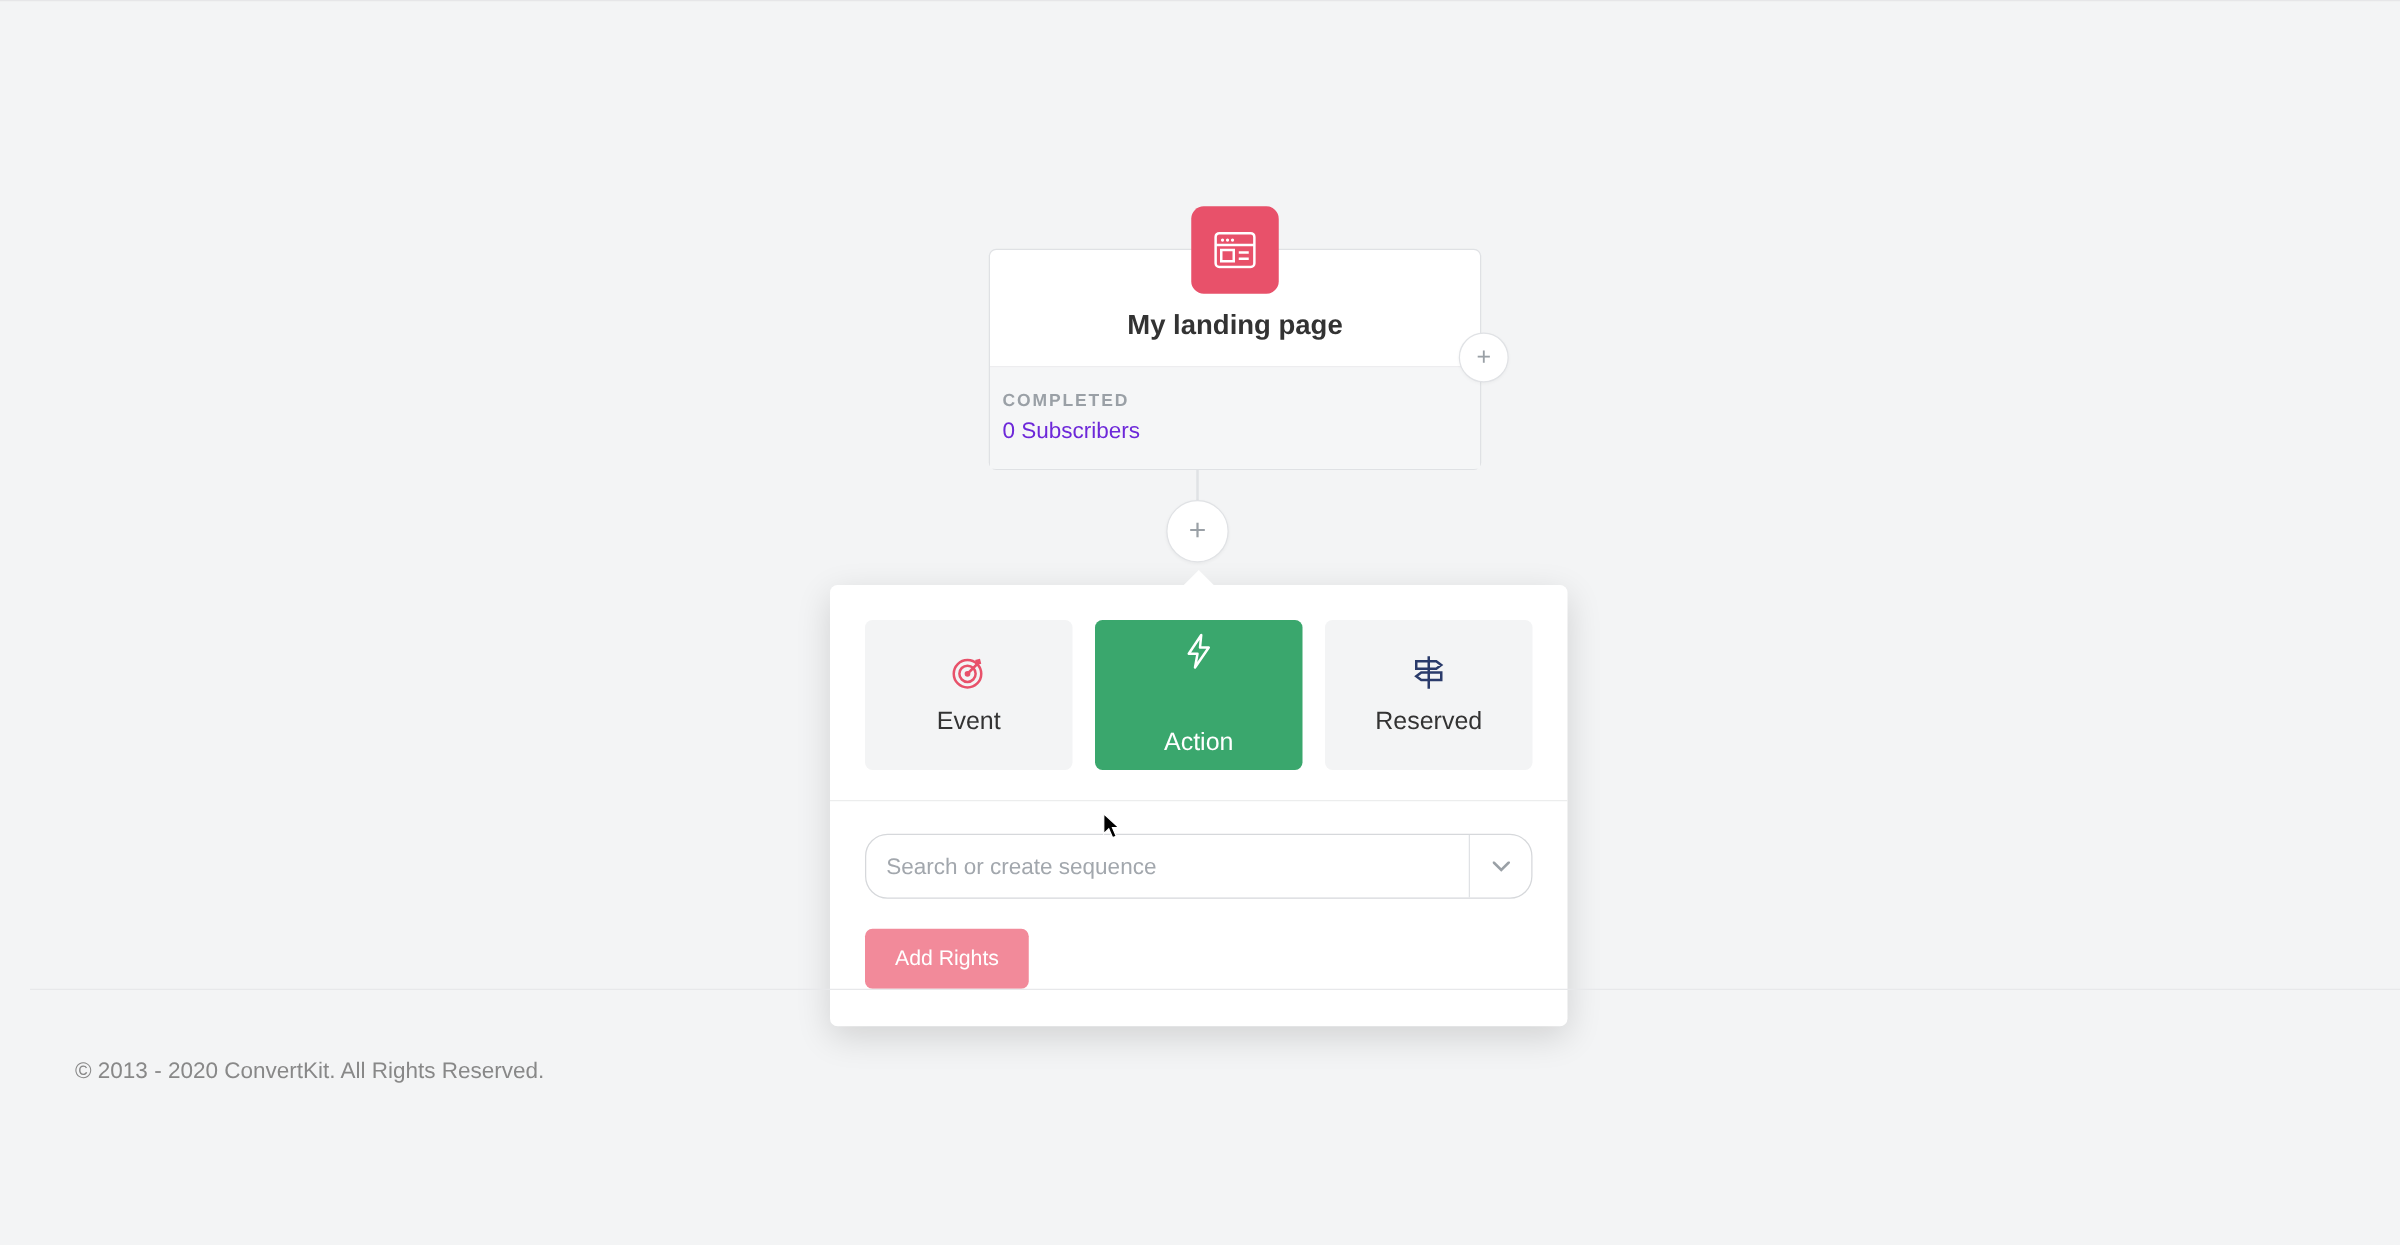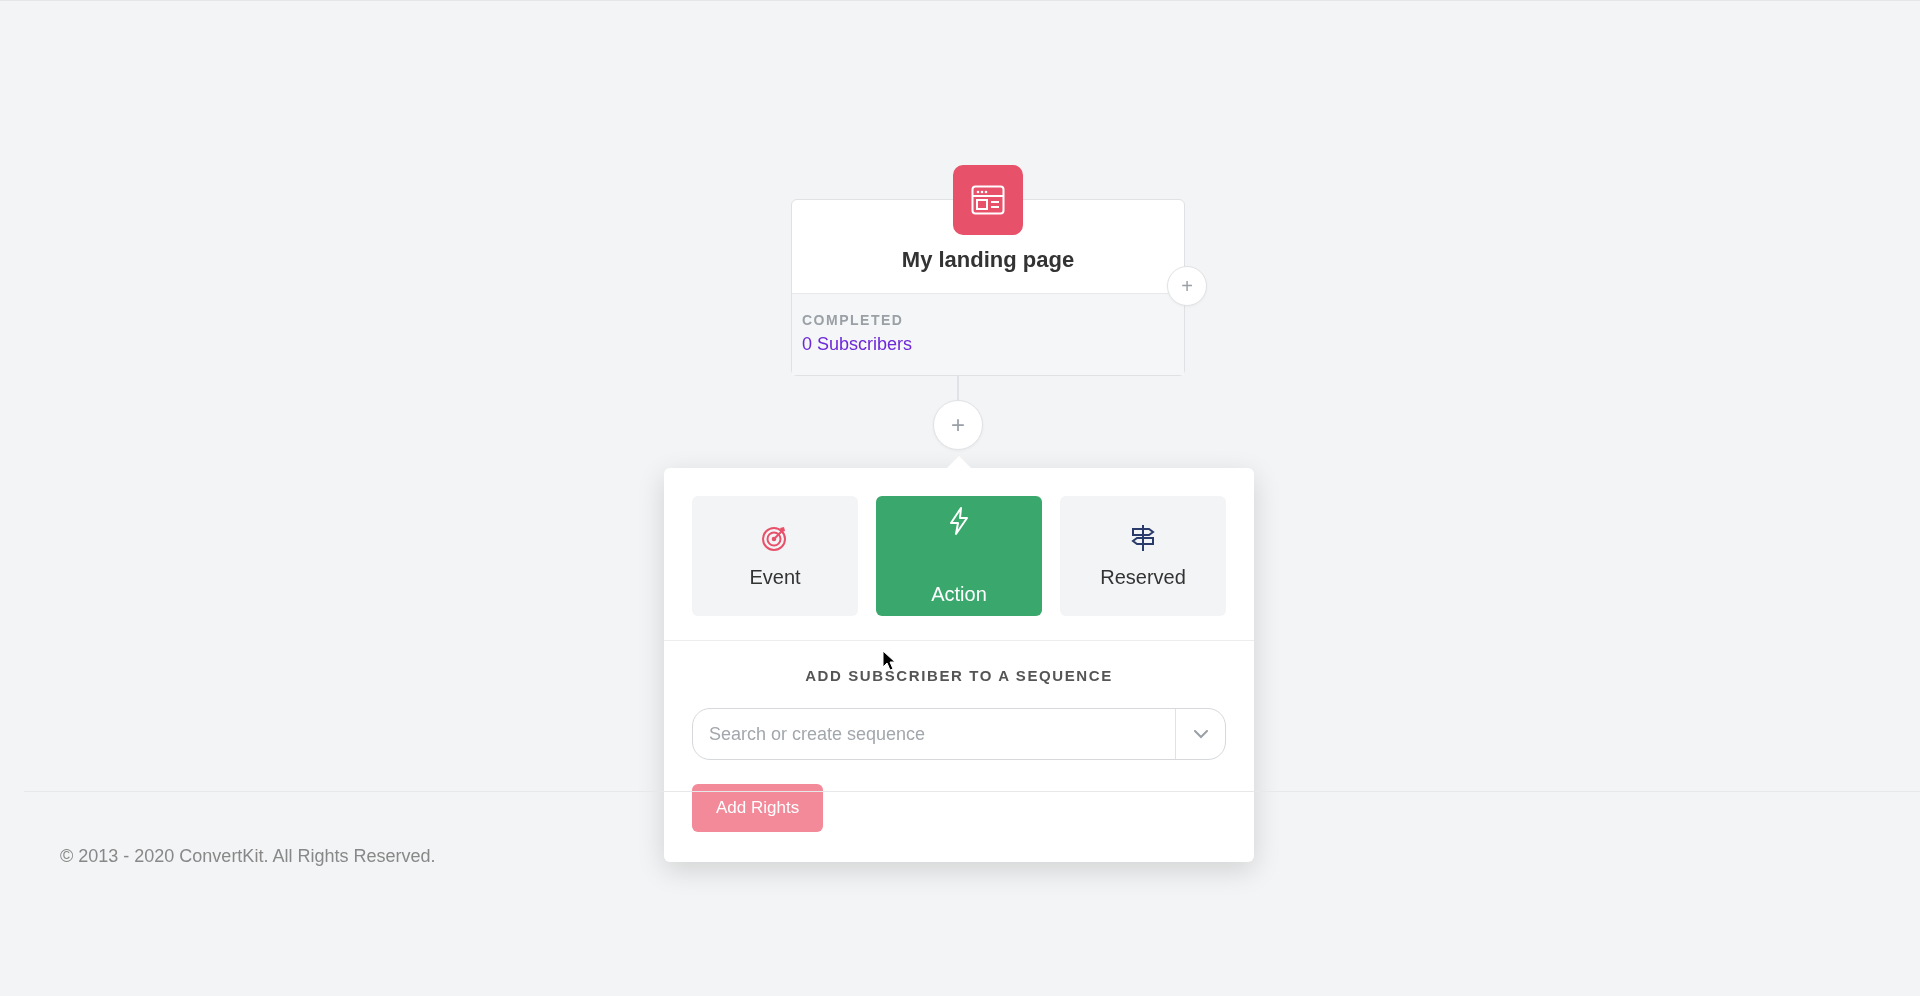--- a/index.html
+++ b/index.html
@@ -302,21 +302,20 @@
             <path d="M6 5 H22 L26 8 L22 11 H6 Z" stroke="#2a3b6b" stroke-width="2" fill="none"></path>
             <path d="M26 14 H10 L6 17 L10 20 H26 Z" stroke="#2a3b6b" stroke-width="2" fill="none"></path>
           </svg>
         </span>
         <span>Reserved</span>
       </div>
 
     </div>
 
     <div class="panel-body">
-      <div class="panel-title">ADD SUBSCRIBER TO A SEQUENCE</div>
 
       <div class="select-wrap">
         <input class="select-input" type="text" placeholder="Search or create sequence" style="">
         <div class="select-caret">
           <svg width="14" height="9" viewBox="0 0 14 9">
             <path d="M1 1 L7 7 L13 1" stroke="#9aa0a6" stroke-width="2" fill="none" stroke-linecap="round"></path>
           </svg>
         </div>
       </div>
 

